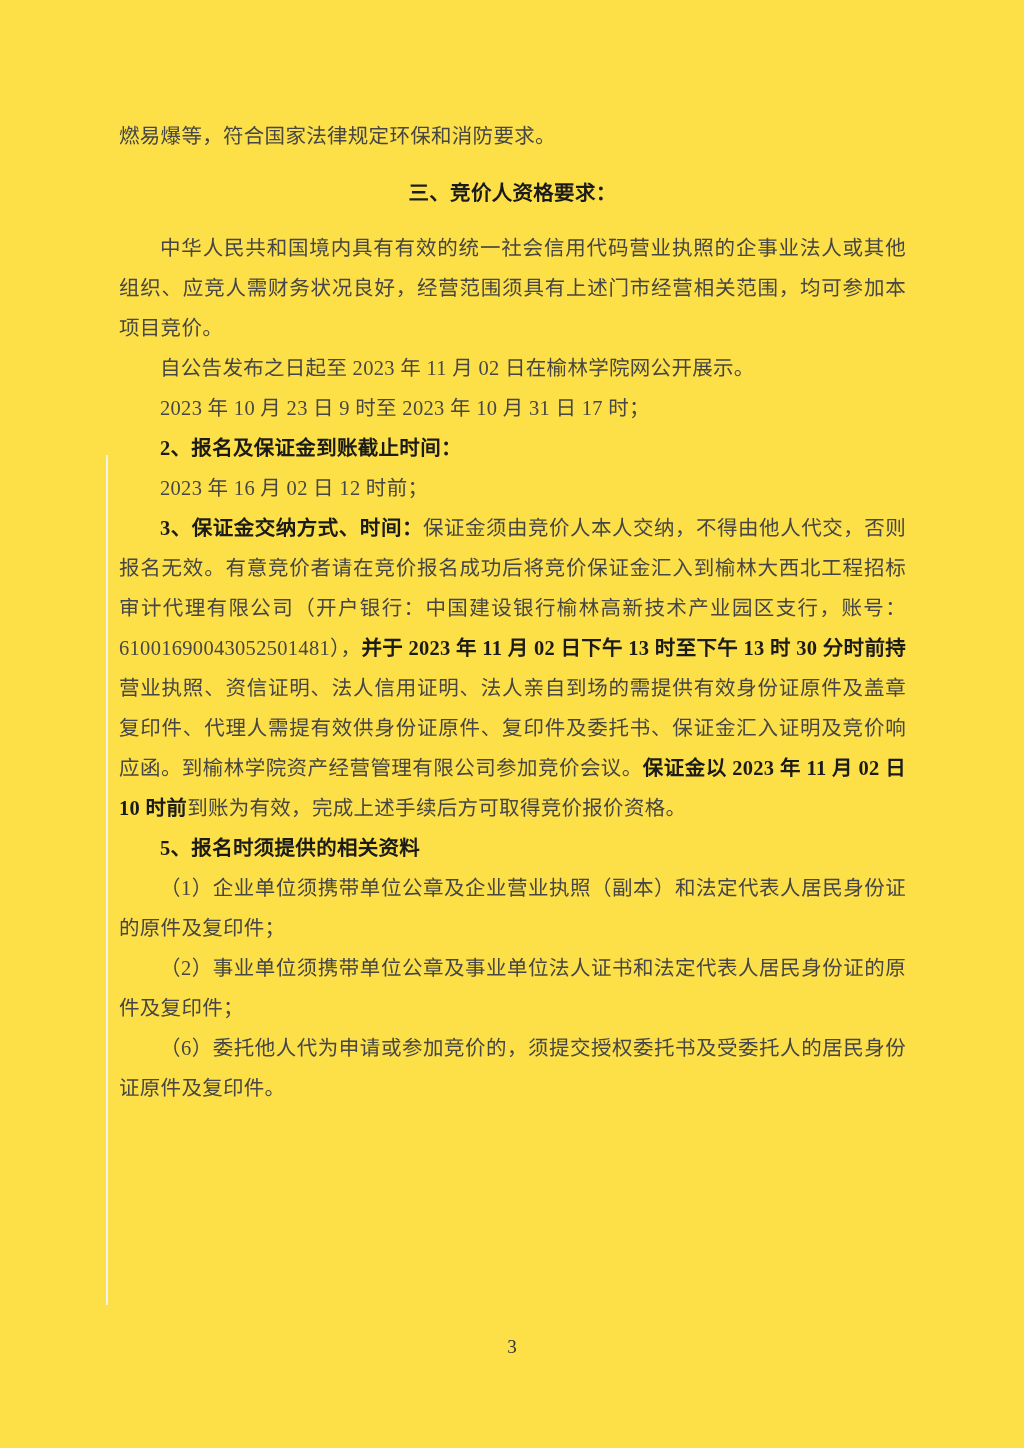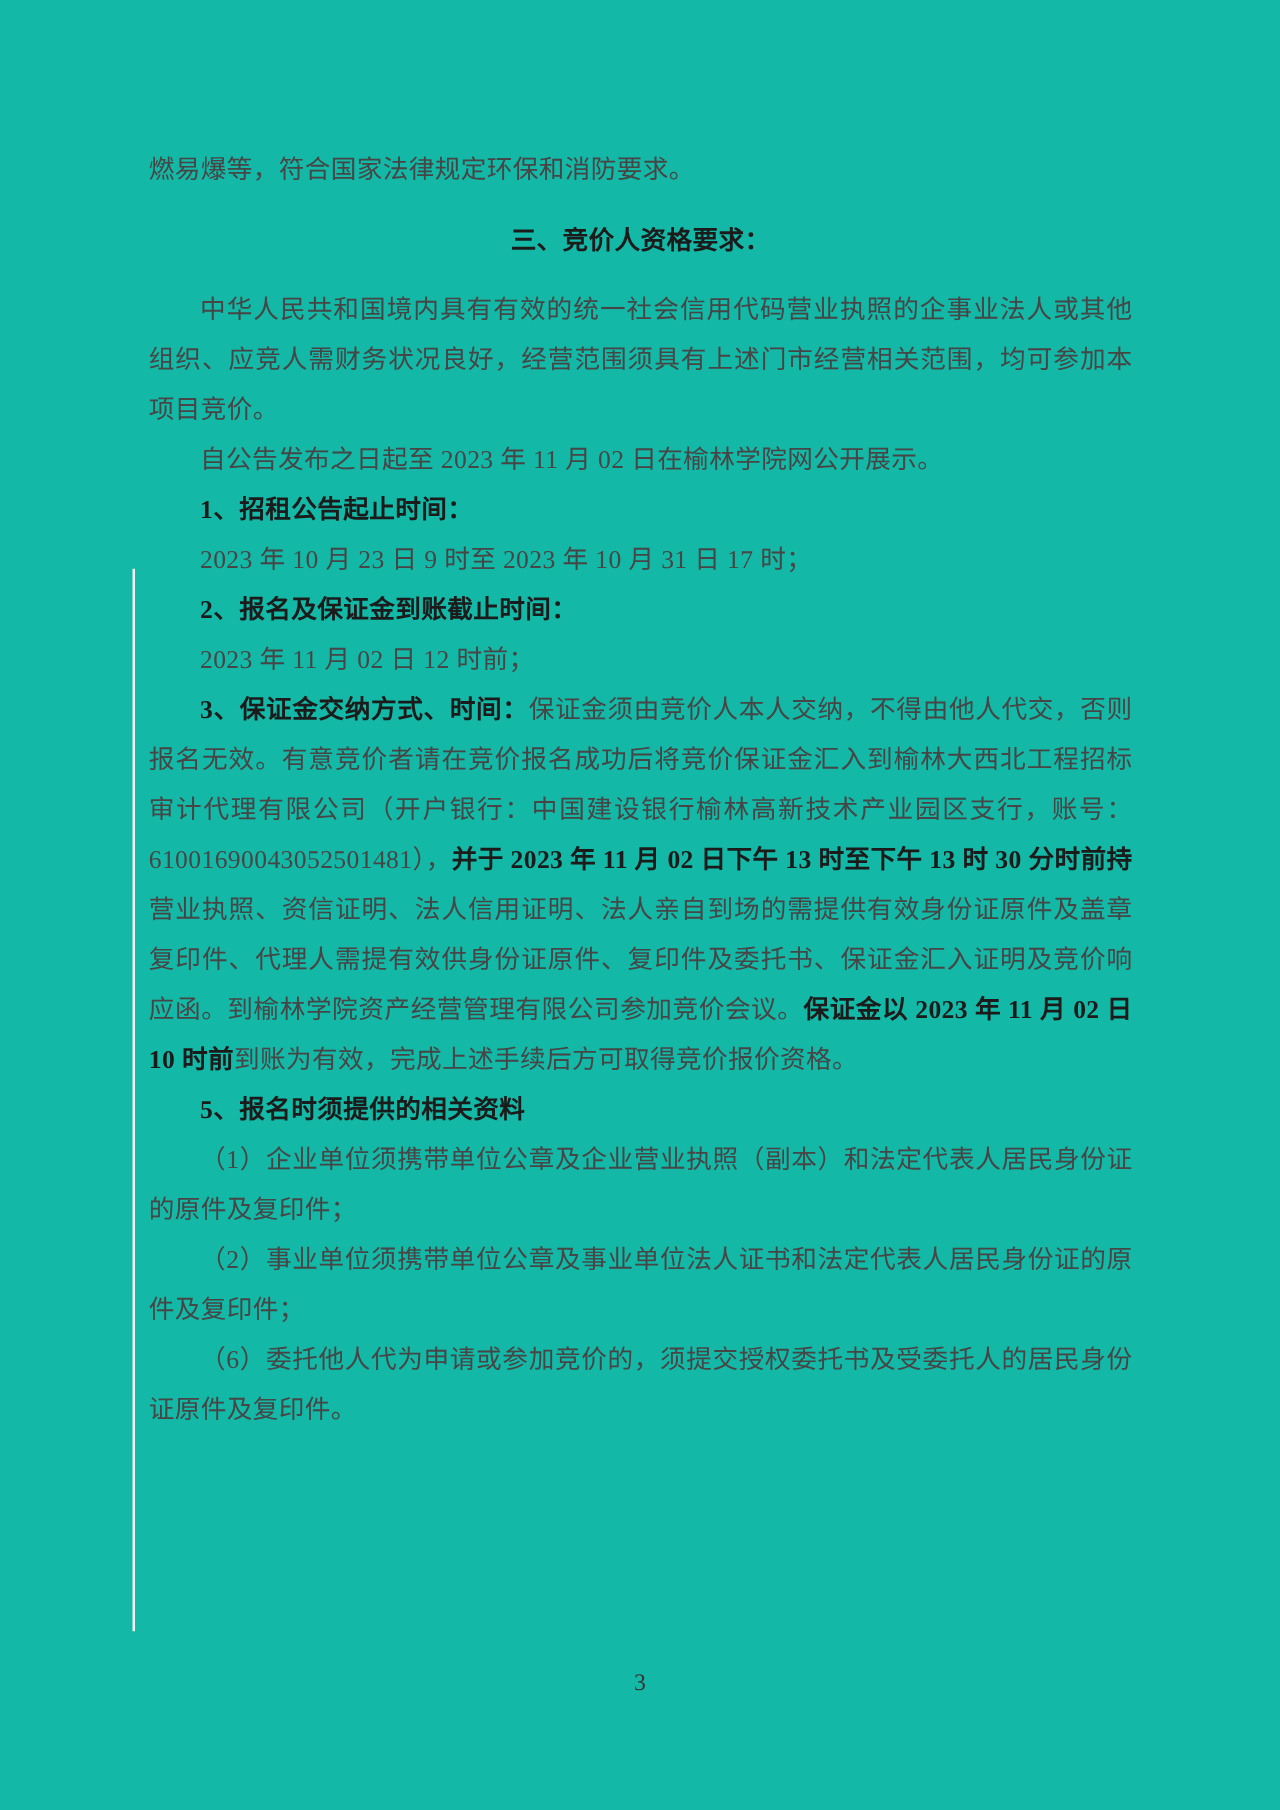--- a/index.html
+++ b/index.html
@@ -7,21 +7,21 @@
   body {
     width: 1024px;
     height: 1448px;
     position: relative;
     font-family: "Liberation Serif", "DejaVu Serif", serif;
     overflow: hidden;
   }
   .page {
     position: absolute;
     inset: 0;
-    background: #14b8a6;
+    background: #fde047;
   }
   .scan-edge {
     position: absolute;
     left: 106px;
     top: 455px;
     width: 2px;
     height: 850px;
     background: #f2f2f2;
   }
   .content {
@@ -75,27 +75,26 @@
 
     <p>燃易爆等，符合国家法律规定环保和消防要求。</p>
 
     <p class="section-heading">三、竞价人资格要求：</p>
 
     <p class="indent">中华人民共和国境内具有有效的统一社会信用代码营业执照的企事业法人或其他组织、应竞人需财务状况良好，经营范围须具有上述门市经营相关范围，均可参加本项目竞价。</p>
 
 
     <p class="indent">自公告发布之日起至 2023 年 11 月 02 日在榆林学院网公开展示。</p>
 
-    <p class="sub-heading">1、招租公告起止时间：</p>
 
     <p class="indent">2023 年 10 月  23 日 9 时至 2023 年 10 月 31 日 17 时；</p>
 
     <p class="sub-heading">2、报名及保证金到账截止时间：</p>
 
-    <p class="indent">2023 年 11 月 02 日 12 时前；</p>
+    <p class="indent">2023 年 16 月 02 日 12 时前；</p>
 
     <p class="indent">
       <span class="bold-inline">3、保证金交纳方式、时间：</span><span>保证金须由竞价人本人交纳，不得由他人代交，否则报名无效。有意竞价者请在竞价报名成功后将竞价保证金汇入到榆林大西北工程招标审计代理有限公司（开户银行：中国建设银行榆林高新技术产业园区支行，账号：61001690043052501481），</span><span class="bold-inline">并于 2023 年 11 月 02 日下午 13 时至下午 13 时 30 分时前持</span><span>营业执照、资信证明、法人信用证明、法人亲自到场的需提供有效身份证原件及盖章复印件、代理人需提有效供身份证原件、复印件及委托书、保证金汇入证明及竞价响应函。到榆林学院资产经营管理有限公司参加竞价会议。</span><span class="bold-inline">保证金以 2023 年 11 月 02 日 10 时前</span><span>到账为有效，完成上述手续后方可取得竞价报价资格。</span>
     </p>
 
 
     <p class="sub-heading">5、报名时须提供的相关资料</p>
 
     <p class="indent">（1）企业单位须携带单位公章及企业营业执照（副本）和法定代表人居民身份证的原件及复印件；</p>
 

